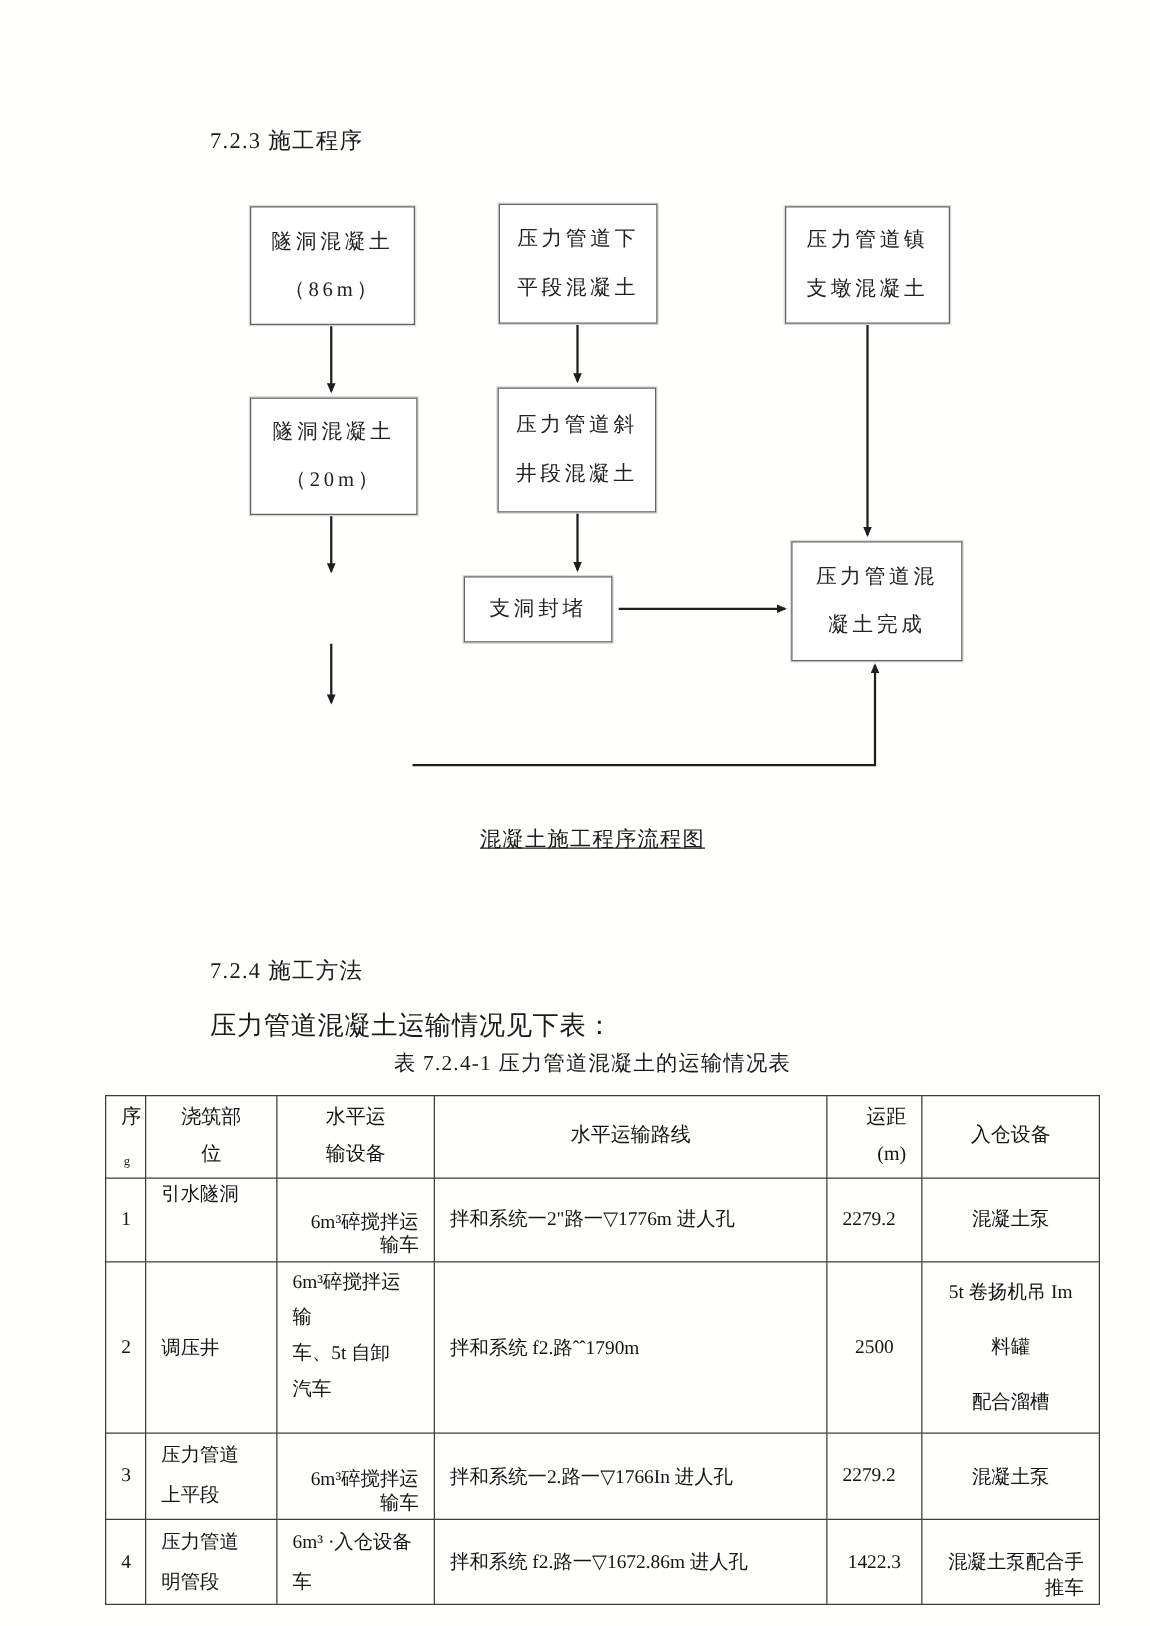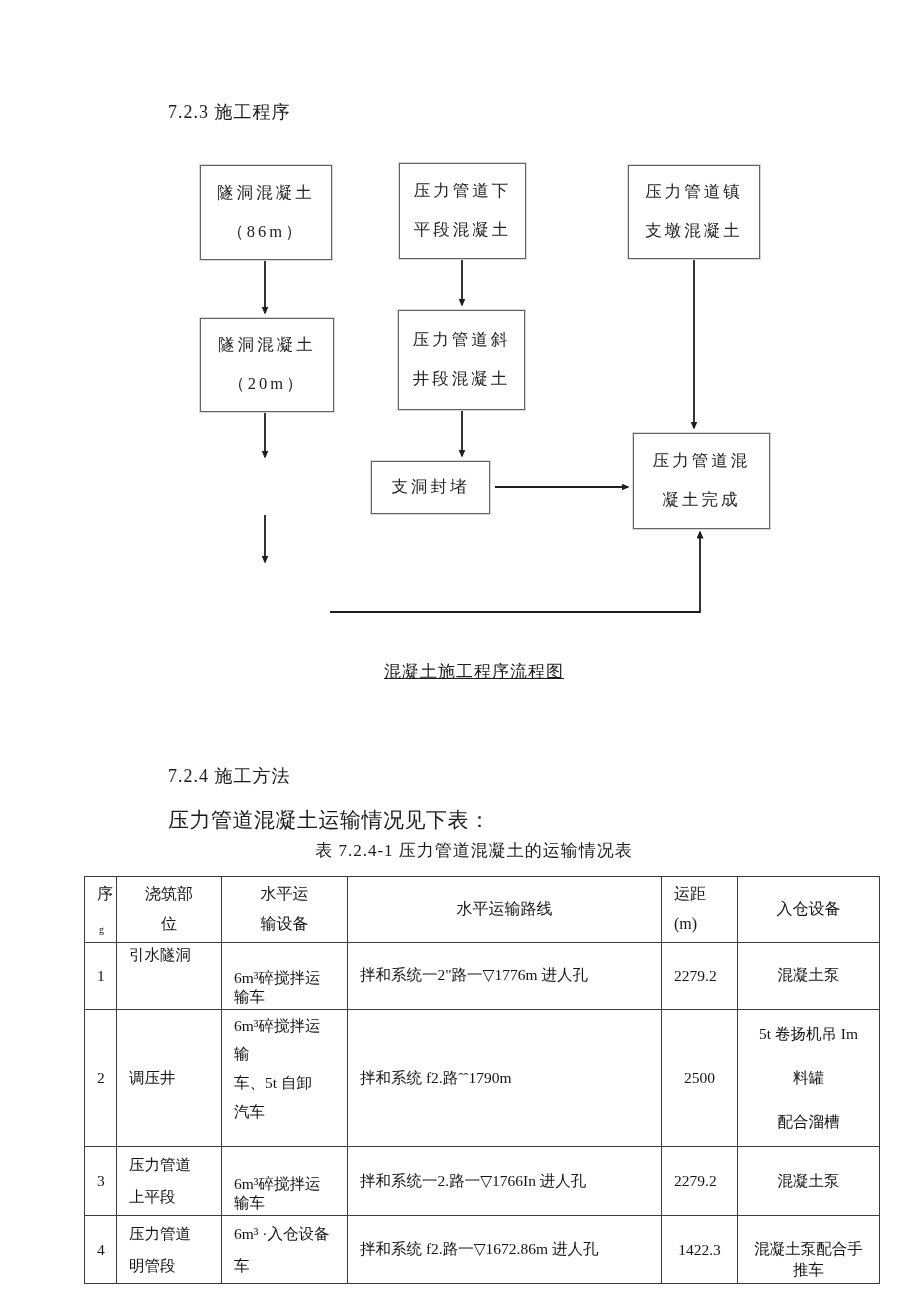--- a/index.html
+++ b/index.html
@@ -47,21 +47,21 @@
   }
   .pre{white-space:pre-line;}
   .va-t{vertical-align:top;} .va-m{vertical-align:middle;} .va-b{vertical-align:bottom;}
   .ta-c{text-align:center;} .ta-l{text-align:left;}
   .lh-sm{line-height:1.25;}
   .lh-md{line-height:1.85;}
   .lh-lg{line-height:2.05;}
   .lh-xl{line-height:2.85;}
   .hdr{font-size:16px;line-height:1.9;}
   .sub-g{font-size:10px;vertical-align:-4px;margin-left:2px;}
-  .pb0{padding-bottom:1px;}
+  .pb0{padding-bottom:1px;text-align:right;}
   .pt6{padding-top:6px;}
 </style>
 </head>
 <body>
 
 <div class="page">
 
   <div class="abs heading" style="left:168px;top:100px;">7.2.3 施工程序</div>
 
   <svg class="flow" width="920" height="680" viewBox="0 0 920 680">

